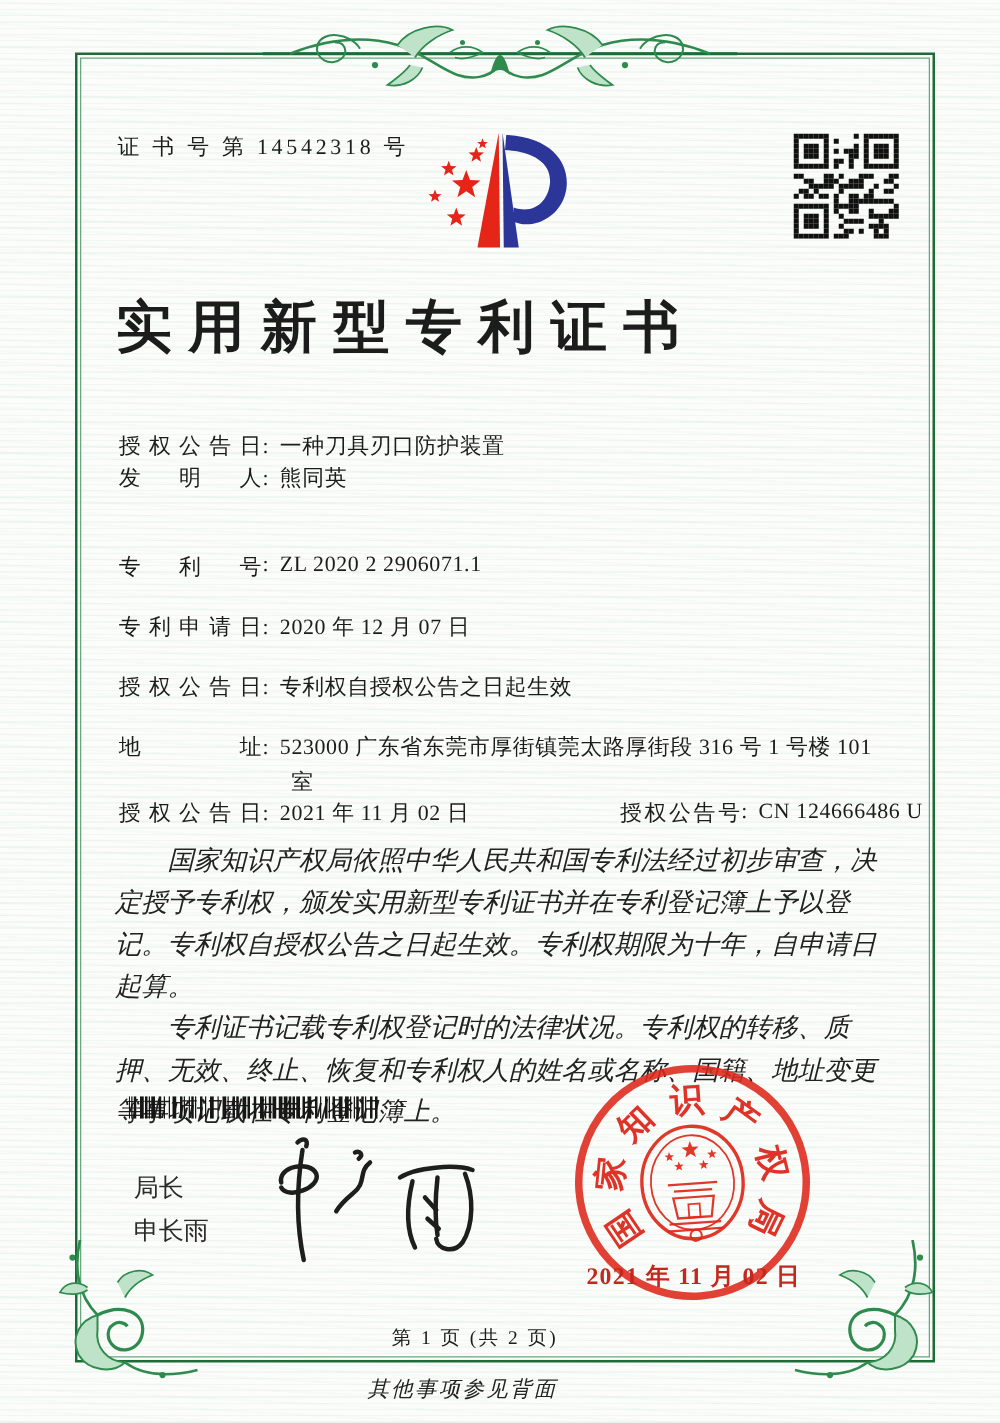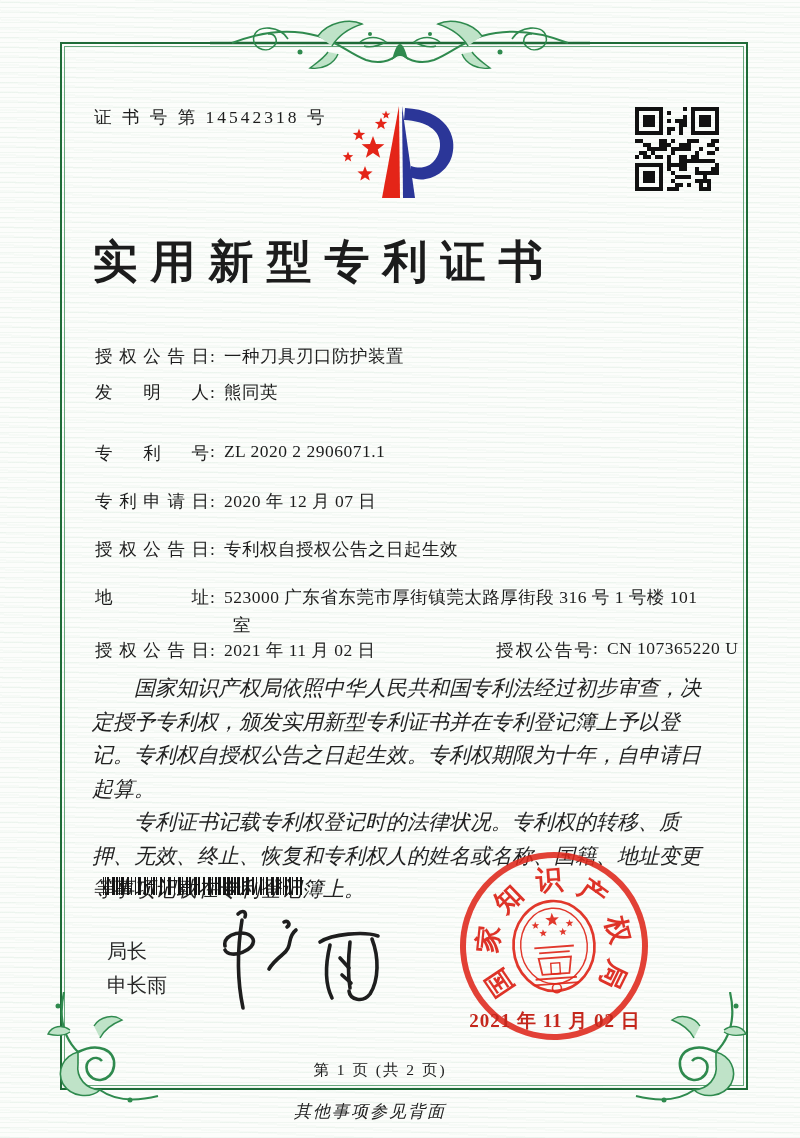--- a/index.html
+++ b/index.html
@@ -345,40 +345,40 @@
       <rect x="70" y="82" width="4" height="4" fill="#111"></rect>
       <rect x="74" y="82" width="4" height="4" fill="#111"></rect>
     </svg>
 
   <div id="title">实用新型专利证书</div>
 
   <div id="fields">
     <div class="frow" style="top:344px">
       <span class="flabel">授权公告日</span><span class="fcolon">:</span><span class="fvalue">一种刀具刃口防护装置</span>
     </div>
-    <div class="frow" style="top:380px">
+    <div class="frow" style="top:370px">
       <span class="flabel">发明人</span><span class="fcolon">:</span><span class="fvalue">熊同英</span>
     </div>
     <div class="frow" style="top:441px">
       <span class="flabel">专利号</span><span class="fcolon">:</span><span class="fvalue">ZL 2020 2 2906071.1</span>
     </div>
     <div class="frow" style="top:489px">
       <span class="flabel">专利申请日</span><span class="fcolon">:</span><span class="fvalue">2020 年 12 月 07 日</span>
     </div>
     <div class="frow" style="top:537px">
       <span class="flabel">授权公告日</span><span class="fcolon">:</span><span class="fvalue">专利权自授权公告之日起生效</span>
     </div>
     <div class="frow" style="top:585px">
       <span class="flabel">地址</span><span class="fcolon">:</span><span class="fvalue">523000 广东省东莞市厚街镇莞太路厚街段 316 号 1 号楼 101</span>
       <span class="fvalue fvalue2">室</span>
     </div>
     <div class="frow" style="top:638px">
       <span class="flabel">授权公告日</span><span class="fcolon">:</span><span class="fvalue">2021 年 11 月 02 日</span>
       <span class="fpair2">
-        <span class="flabel">授权公告号</span><span class="fcolon">:</span><span class="fvalue">CN 107365220 U</span>
+        <span class="flabel">授权公告号</span><span class="fcolon">:</span><span class="fvalue">CN 124666486 U</span>
       </span>
     </div>
   </div>
 
   <div id="paras">
     <p>国家知识产权局依照中华人民共和国专利法经过初步审查，决定授予专利权，颁发实用新型专利证书并在专利登记簿上予以登记。专利权自授权公告之日起生效。专利权期限为十年，自申请日起算。</p>
     <p>专利证书记载专利权登记时的法律状况。专利权的转移、质押、无效、终止、恢复和专利权人的姓名或名称、国籍、地址变更等事项记载在专利登记簿上。</p>
   </div>
 
   <svg id="barcode" width="206" height="18" viewBox="0 0 206 18">

